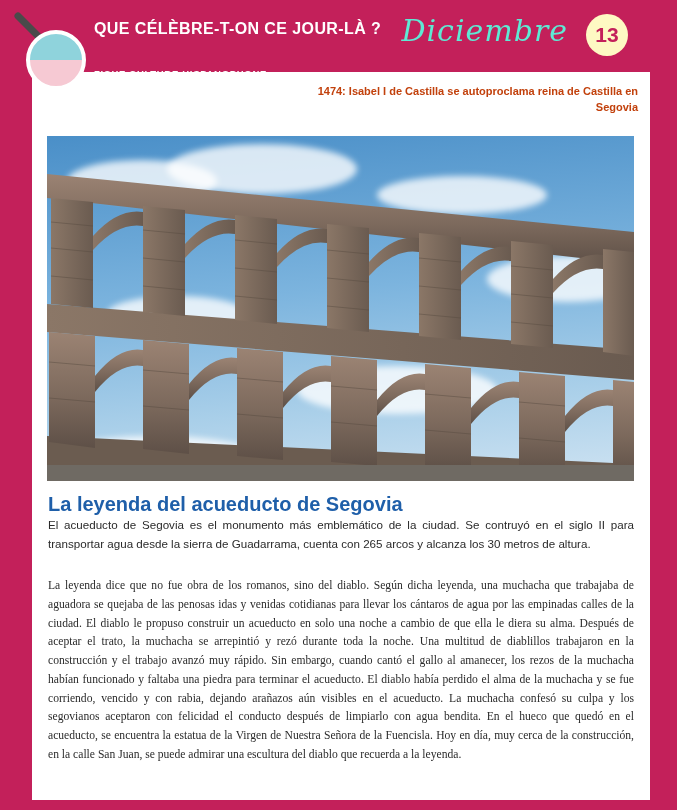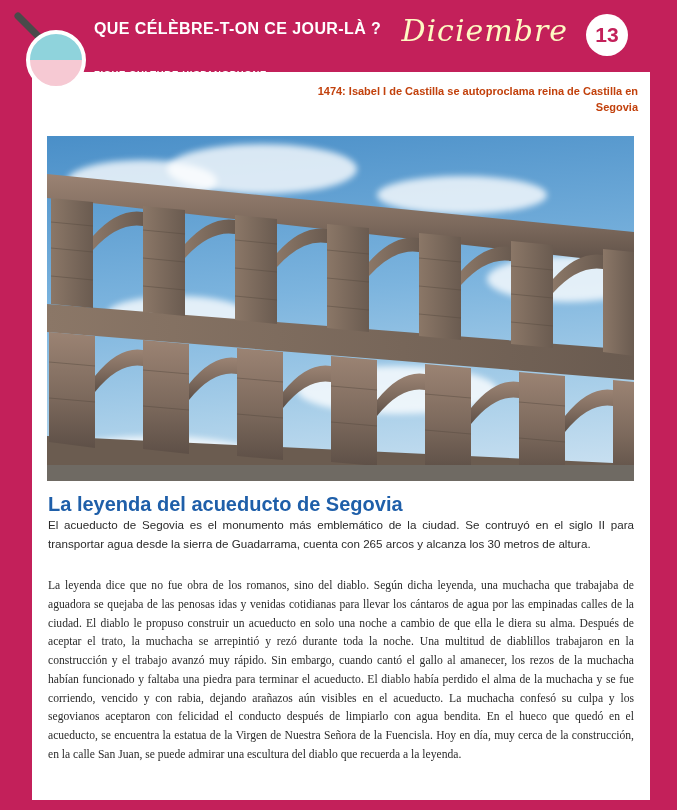--- a/index.html
+++ b/index.html
@@ -59,29 +59,29 @@
     letter-spacing: 0.7px;
     margin-top: 24px;
   }
   .month {
     position: absolute;
     right: 82px; top: 13px;
     font-family: "DejaVu Serif", serif;
     font-style: italic;
     font-size: 30px;
     letter-spacing: 1px;
-    color: #fef9c3;
+    color: #5eead4;
     font-weight: normal;
   }
   .day-circle {
     position: absolute;
     right: 22px; top: 14px;
     width: 42px; height: 42px;
     border-radius: 50%;
-    background: #ffffff;
+    background: #fef9c3;
     color: #c3205a;
     font-size: 21px;
     font-weight: bold;
     display: flex;
     align-items: center;
     justify-content: center;
   }
 
   
   .logo-wrap {

